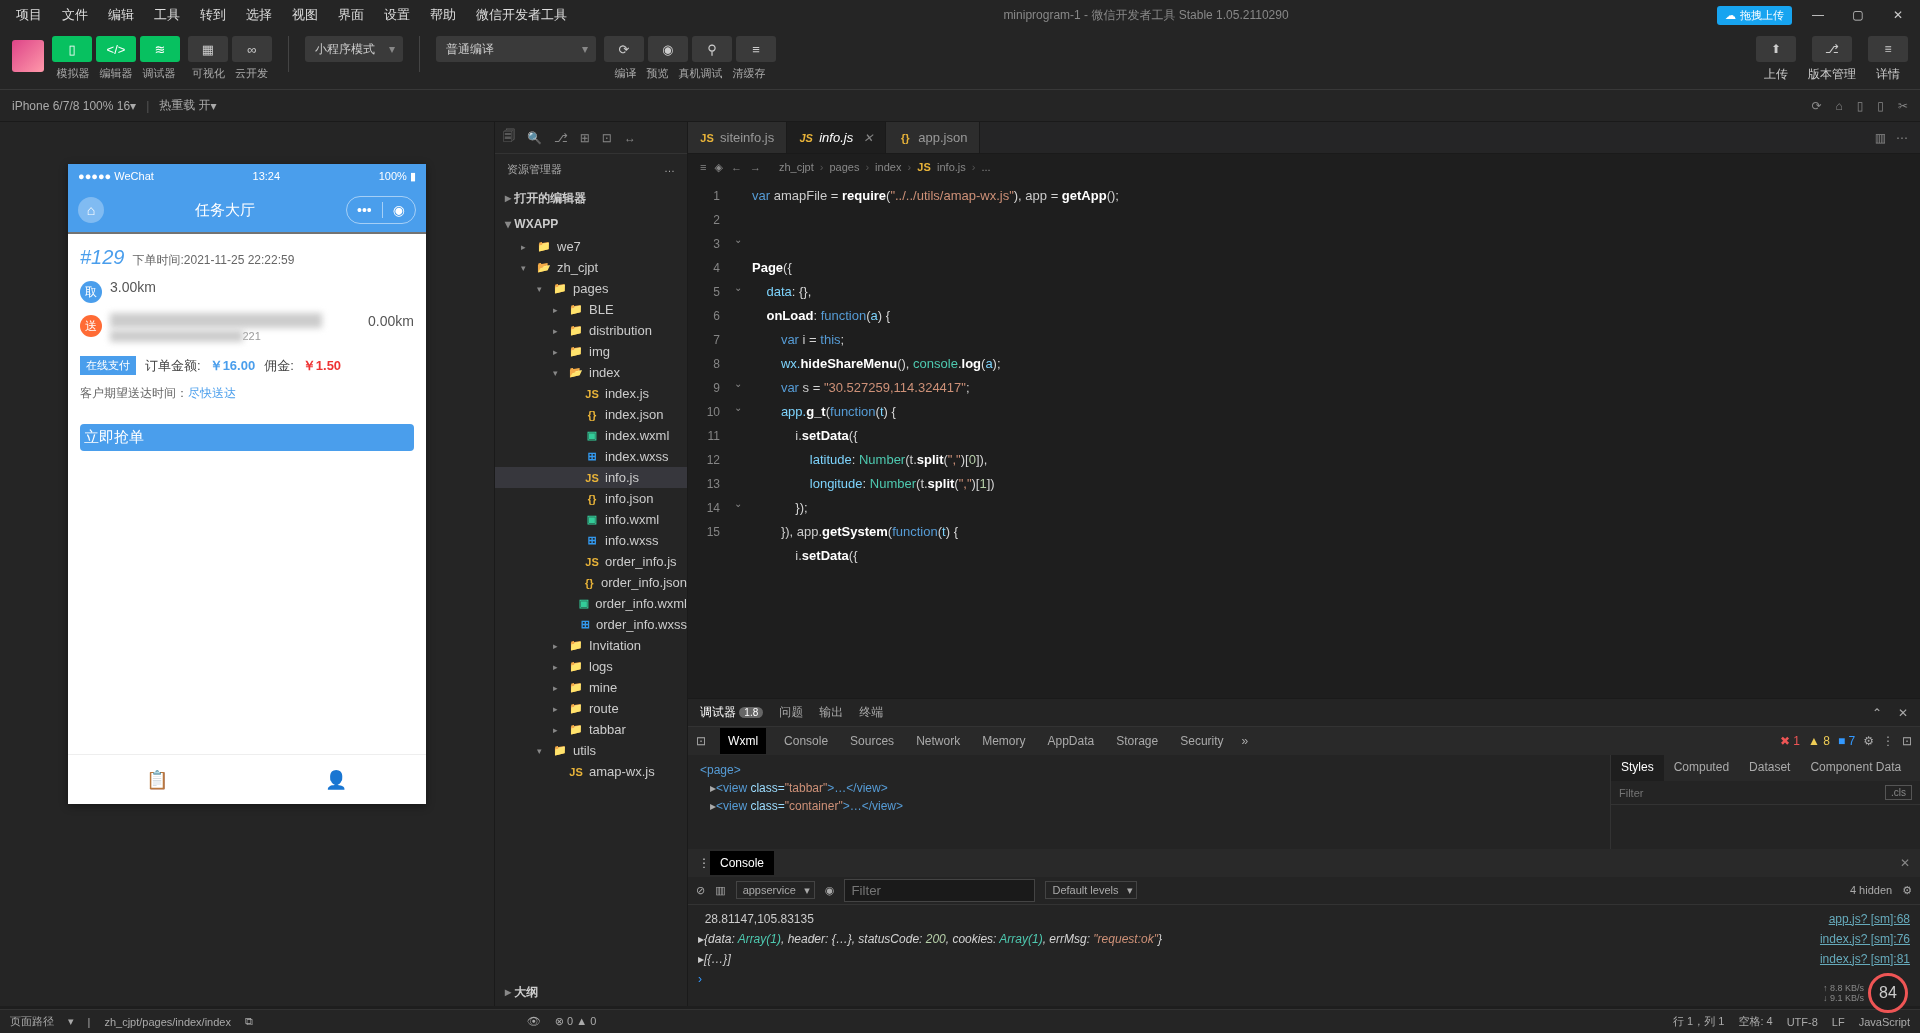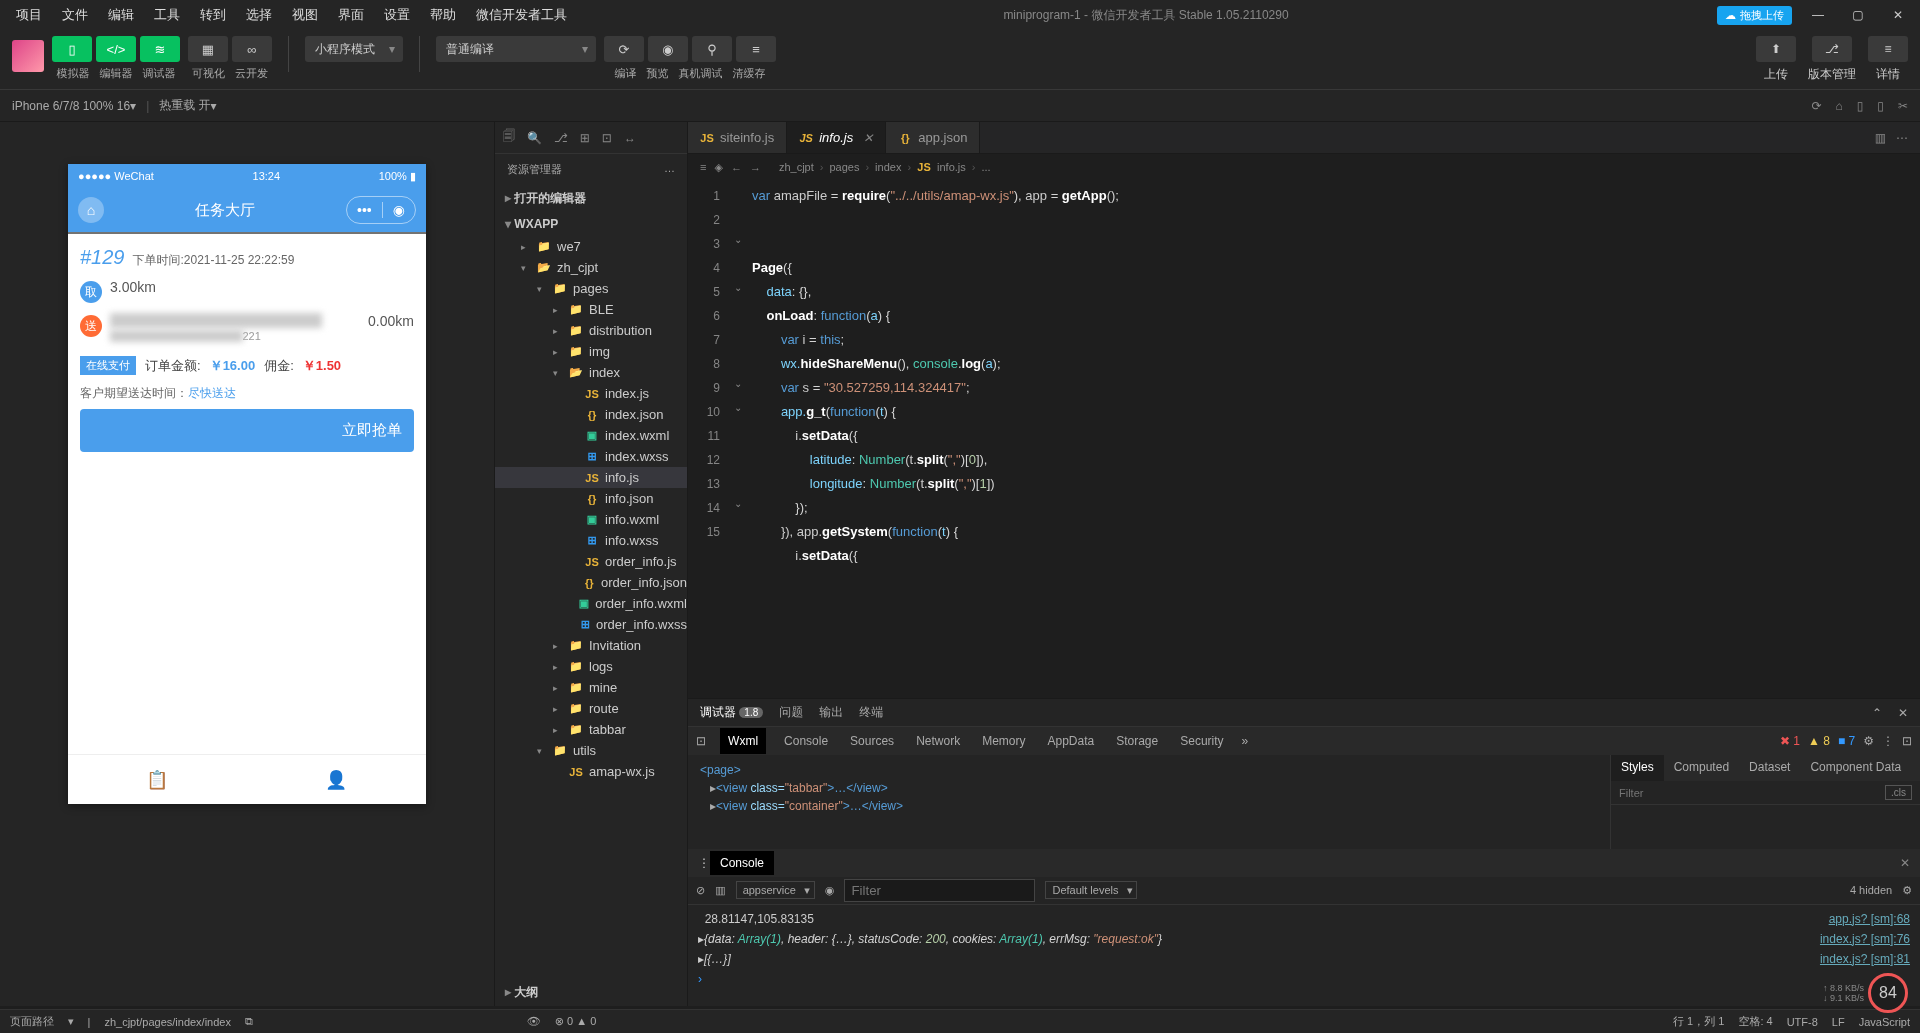--- a/index.html
+++ b/index.html
@@ -63,21 +63,21 @@
 .addr-text { flex: 1; font-size: 13px; color: #333; }
 .addr-sub { font-size: 11px; color: #999; margin-top: 2px; }
 .distance { font-size: 14px; color: #555; }
 .blurred { filter: blur(3px); background: #ccc; color: transparent; display: inline-block; }
 .price-row { display: flex; align-items: center; gap: 9px; margin-top: 14px; font-size: 13px; color: #444; }
 .pay-badge { background: #4a9eec; color: #fff; padding: 2px 6px; font-size: 11px; }
 .amt { color: #4a9eec; font-weight: bold; }
 .commission { color: #e33; font-weight: bold; }
 .expect { font-size: 12px; color: #666; margin-top: 10px; }
 .expect-val { color: #4a9eec; }
-.grab-btn { background: #4a9eec; color: #fff; text-align: right; padding: 12px; font-size: 15px; border-radius: 4px; margin-top: 7px; }
+.grab-btn { background: #4a9eec; color: #fff; text-align: left; padding: 4px; font-size: 15px; border-radius: 4px; margin-top: 22px; }
 .bottom-nav { height: 50px; background: #fff; border-top: 1px solid #eee; display: flex; margin-top: auto; }
 .bottom-nav div { flex: 1; display: flex; align-items: center; justify-content: center; font-size: 18px; color: #999; }
 .bottom-nav div.active { color: #4a9eec; }
 
 
 .explorer { width: 194px; background: #252525; border-left: 1px solid #1a1a1a; border-right: 1px solid #1a1a1a; display: flex; flex-direction: column; }
 .explorer-iconbar { height: 32px; display: flex; align-items: center; gap: 12px; padding: 0 8px; color: #888; border-bottom: 1px solid #333; }
 .explorer-iconbar span { cursor: pointer; }
 .explorer-header { padding: 8px 12px; font-size: 11px; color: #aaa; display: flex; justify-content: space-between; }
 .section-head { padding: 5px 10px; font-size: 12px; color: #ccc; font-weight: bold; cursor: pointer; }

